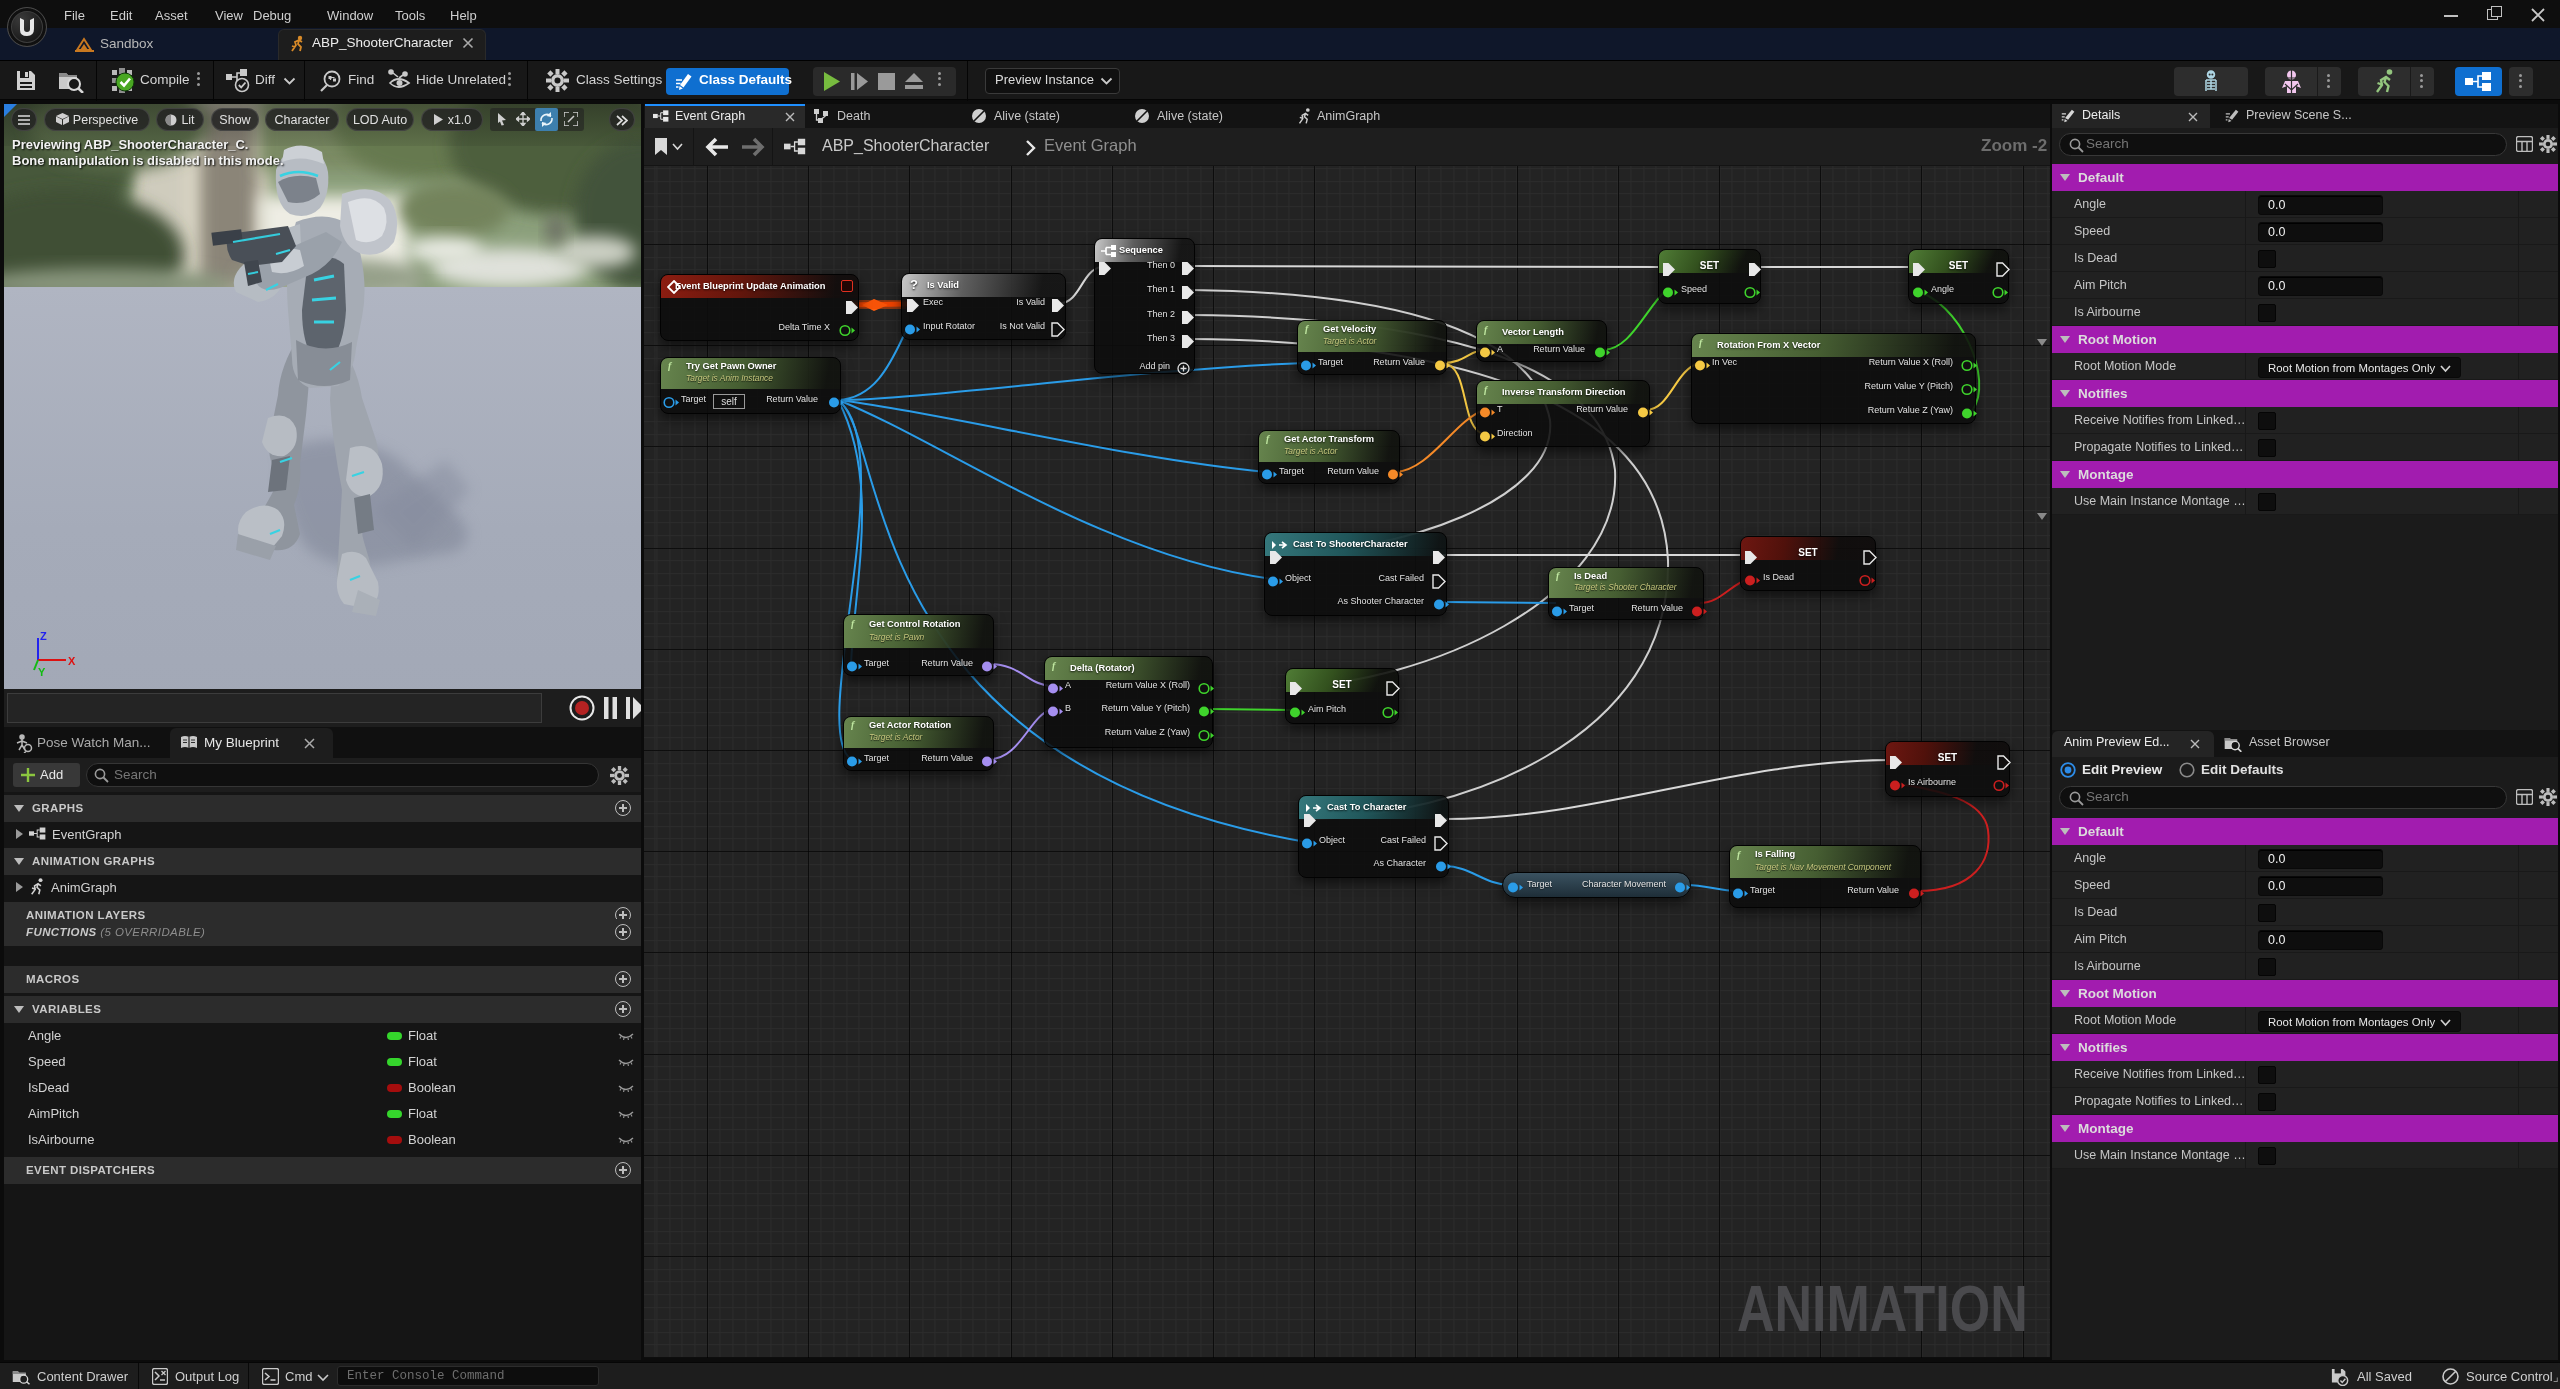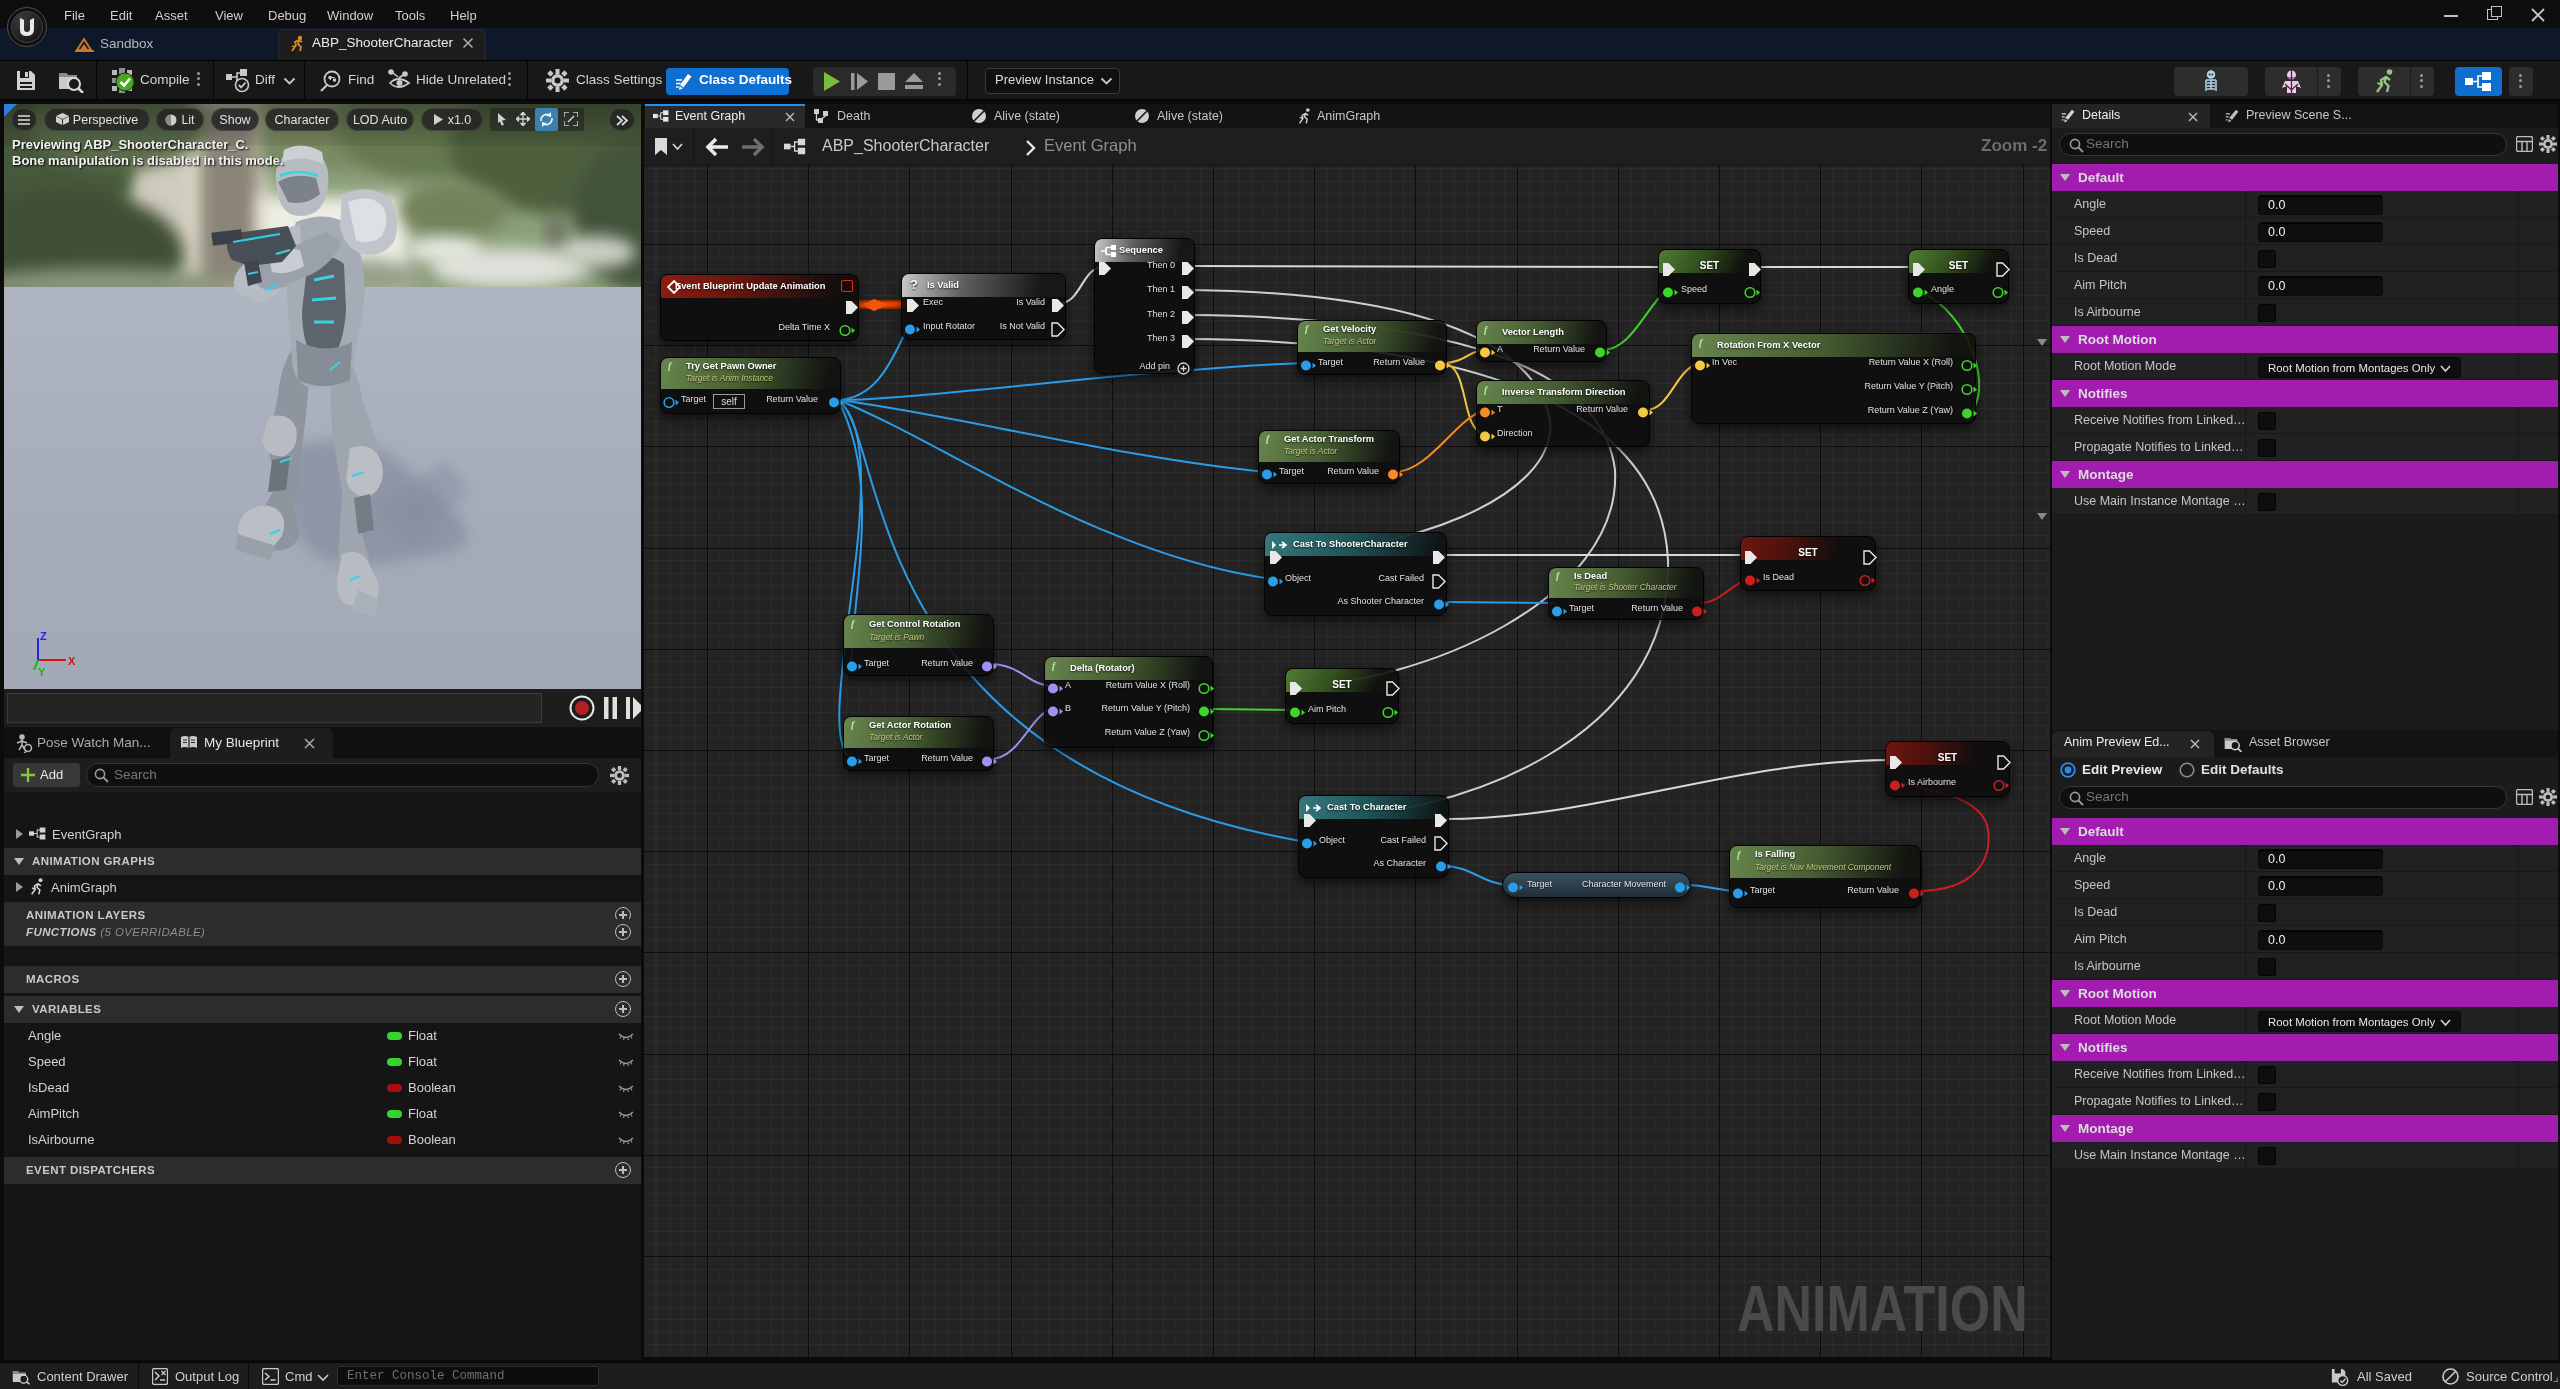--- a/index.html
+++ b/index.html
@@ -24,21 +24,21 @@
 
   <div class="abs" style="left:7px;top:7px;width:40px;height:40px;border-radius:50%;background:radial-gradient(circle at 35% 30%,#3a3a3a,#161616 70%);border:1px solid #4a4a4a;box-shadow:inset 0 0 0 3px #101010, inset 0 0 0 4px #3e3e3e;z-index:5;">
     <svg width="38" height="38" style="position:absolute;left:0;top:0;" viewBox="0 0 38 38">
       <path d="M12 10 L12 22 Q12 28 19 28 Q26 28 26 21 L26 10 L22 12 L22 21 Q22 24 19 24 Q16 24 16 21 L16 12 Z" fill="#e8e8e8"></path>
     </svg>
   </div>
   <div class="mi" style="left:64px;">File</div>
   <div class="mi" style="left:110px;">Edit</div>
   <div class="mi" style="left:155px;">Asset</div>
   <div class="mi" style="left:215px;">View</div>
-  <div class="mi" style="left:268px;">Debug</div>
+  <div class="mi" style="left:253px;">Debug</div>
   <div class="mi" style="left:327px;">Window</div>
   <div class="mi" style="left:395px;">Tools</div>
   <div class="mi" style="left:450px;">Help</div>
 
   <div class="abs" style="left:2444px;top:15px;width:14px;height:2px;background:#c0c0c0;"></div>
   <div class="abs" style="left:2487px;top:9px;width:11px;height:11px;border:1.5px solid #c0c0c0;"></div>
   <div class="abs" style="left:2491px;top:6px;width:11px;height:11px;border:1.5px solid #c0c0c0;background:#0e0e0e;"></div>
   <svg class="abs" style="left:2531px;top:8px;" width="14" height="14">
       <path d="M1 1 L13 13 M13 1 L1 13" stroke="#c8c8c8" stroke-width="1.8"></path>
     </svg>
@@ -448,20 +448,23 @@
         <rect x="0" y="9.5" width="5" height="4"></rect>
         <rect x="18" y="9.5" width="5" height="4"></rect>
         <rect x="2.2" y="2.2" width="4.5" height="4.5" transform="rotate(45 4.4 4.4)"></rect>
         <rect x="16.2" y="2.2" width="4.5" height="4.5" transform="rotate(45 18.4 4.4)"></rect>
         <rect x="2.2" y="16.2" width="4.5" height="4.5" transform="rotate(45 4.4 18.4)"></rect>
         <rect x="16.2" y="16.2" width="4.5" height="4.5" transform="rotate(45 18.4 18.4)"></rect>
       </g>
       <circle cx="11.5" cy="11.5" r="3" fill="#1d1d1d"></circle>
     </svg>
 
+  <div class="lsec" style="top:68px;"><span style="margin-left:10px;"><span class="tri-d" style="margin-right:8px;"></span>GRAPHS</span><div class="plus">
+        <div class="plusico"></div>
+      </div></div>
   <div class="vrow" style="top:95px;"><span style="margin-left:12px;"><span class="tri-r" style="margin-right:6px;"></span></span><svg width="17" height="15" style="vertical-align:-2px;" viewBox="0 0 27 19">
         <g fill="#d2d2d2">
           <rect x="0" y="6" width="8" height="7"></rect>
           <rect x="17" y="0" width="9" height="8"></rect>
           <rect x="17" y="11" width="9" height="8"></rect>
         </g>
         <path d="M8 9.5 H13 M13 9.5 V4 H17 M13 9.5 V15 H17" stroke="#d2d2d2" stroke-width="1.6" fill="none"></path>
       </svg><span style="margin-left:6px;">EventGraph</span></div>
   <div class="lsec" style="top:121px;"><span style="margin-left:10px;"><span class="tri-d" style="margin-right:8px;"></span>ANIMATION GRAPHS</span></div>
   <div class="vrow" style="top:148px;"><span style="margin-left:12px;"><span class="tri-r" style="margin-right:6px;"></span></span><svg width="16" height="17" style="vertical-align:-3px;" viewBox="0 0 21 24">

